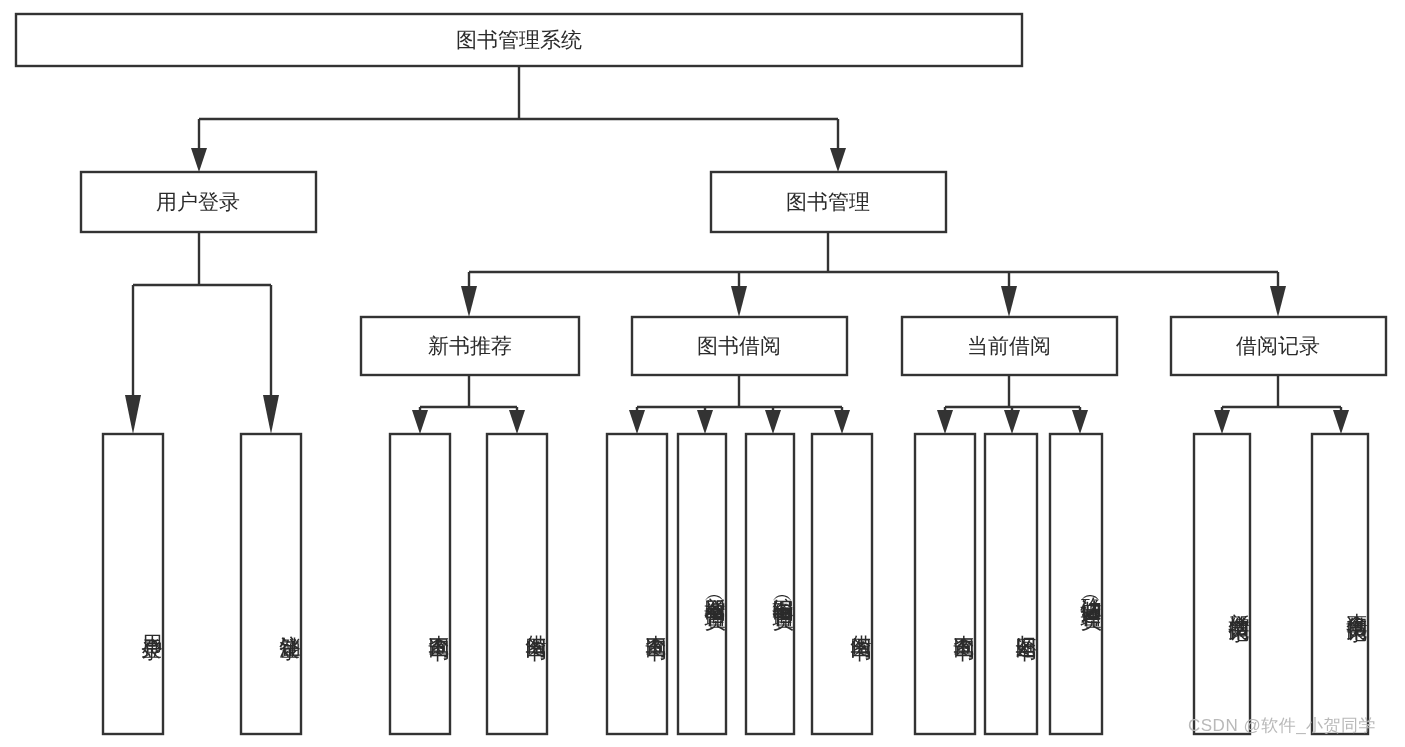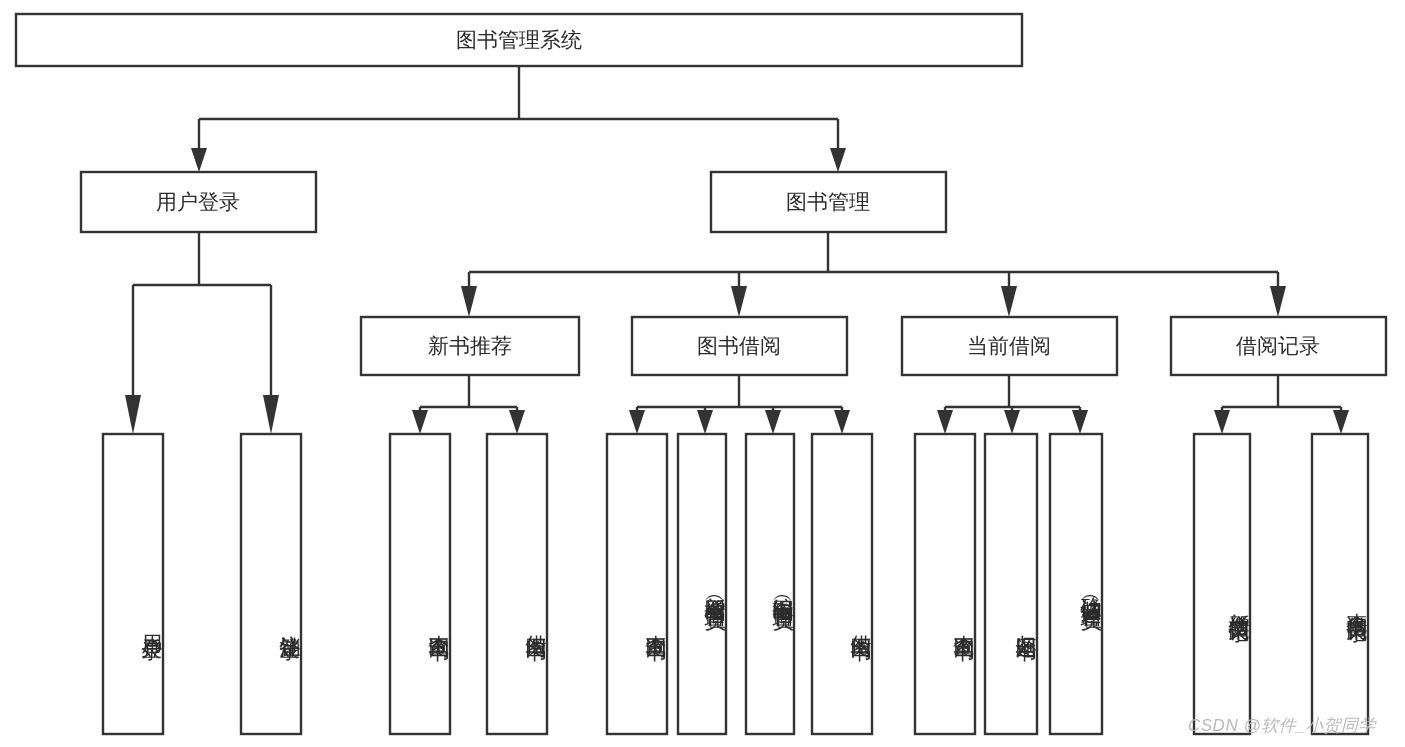--- a/index.html
+++ b/index.html
@@ -67,21 +67,20 @@
   }
   .watermark {
     position: absolute;
     left: 1188px;
     top: 714px;
     font-family: "Liberation Sans", "DejaVu Sans", sans-serif;
     font-size: 17px;
     color: #b9b9b9;
     white-space: nowrap;
     letter-spacing: 0.5px;
-    font-style: italic;
   }
 </style>
 </head>
 <body>
 
 <div id="diagram-root">
 
   <svg class="canvas" viewBox="0 0 1405 747" xmlns="http://www.w3.org/2000/svg">
 
     <path class="connector" d="M 519 66 L 519 119"></path>

